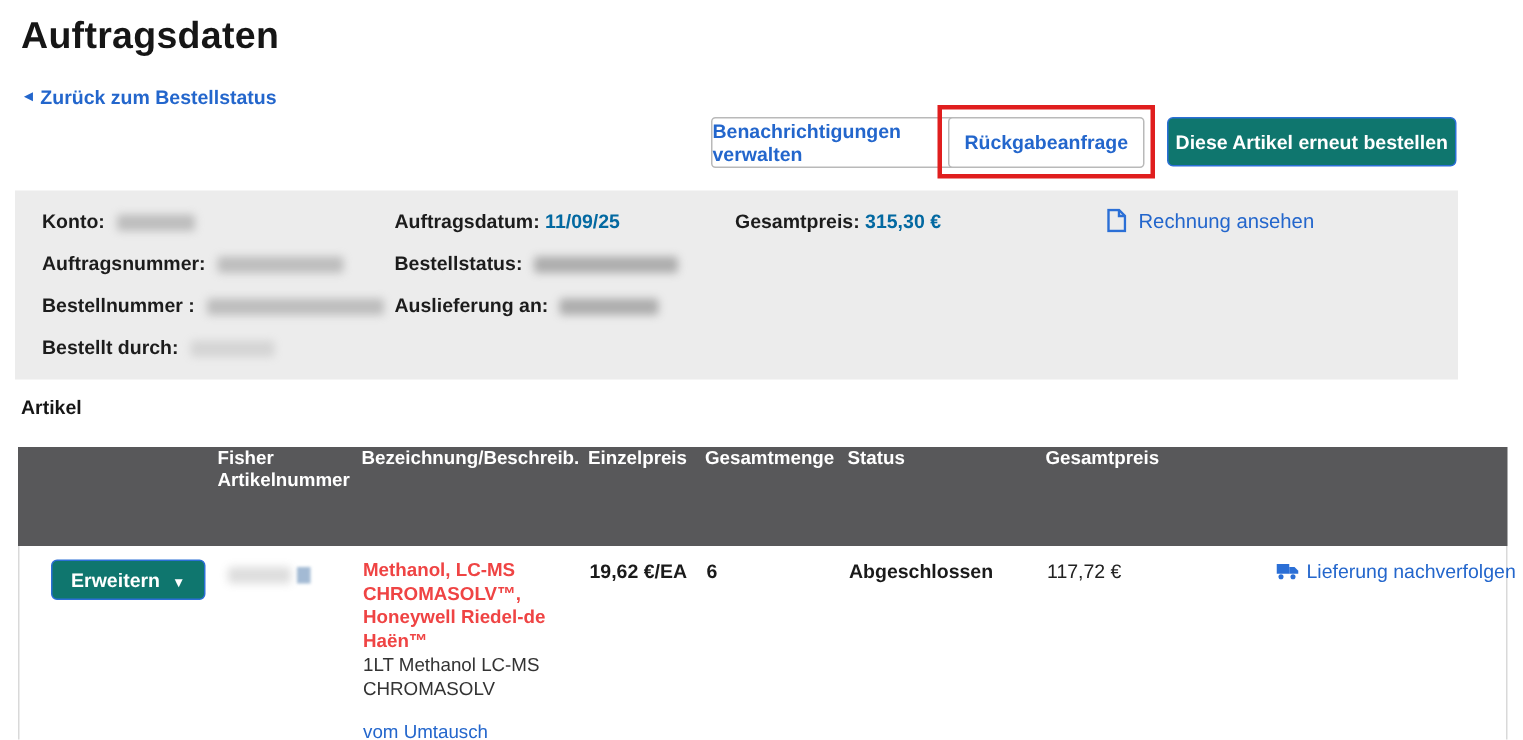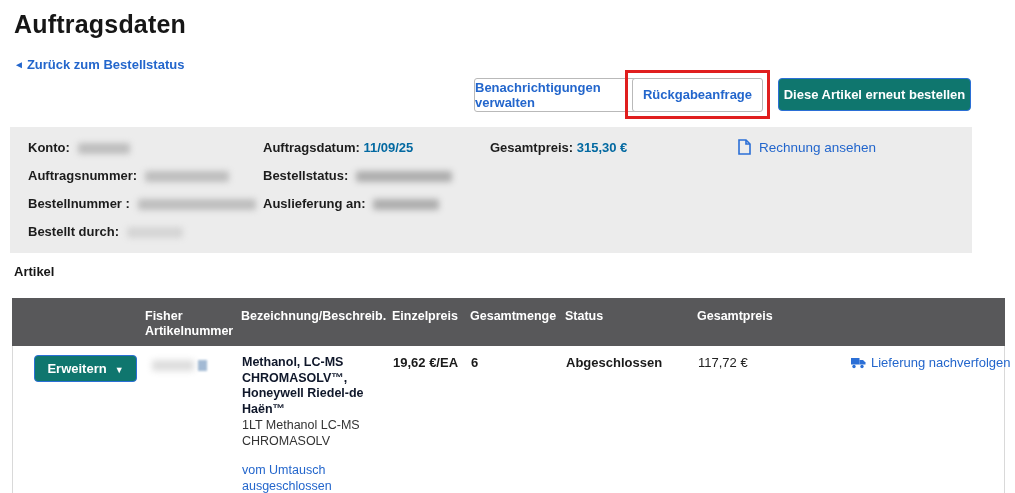--- a/index.html
+++ b/index.html
@@ -34,37 +34,37 @@
   .lbl { font-weight: bold; color: #1c1c1c; }
   .val { font-weight: bold; color: #0369a1; }
   .redacted { display: inline-block; height: 11px; border-radius: 2px; background: #8f8f8f; filter: blur(3px); opacity: 0.5; vertical-align: middle; margin-left: 4px; }
   .redacted.faint { opacity: 0.25; }
   .link { color: #2366cc; text-decoration: none; cursor: pointer; }
   .invoice-link { display: flex; align-items: center; gap: 8px; font-size: 13.5px; }
 
   
   .items-heading { left: 14px; top: 264px; font-size: 13px; font-weight: bold; color: #161616; }
   .items-table { left: 12px; top: 298px; width: 993px; }
-  .thead { display: flex; background: #58585a; color: #ffffff; height: 48px; align-items: flex-start; padding-top: 11px; }
+  .thead { display: flex; background: #58585a; color: #ffffff; height: 66px; align-items: flex-start; }
   .th { font-weight: bold; font-size: 12.5px; line-height: 15px; }
   .tbody-row { display: flex; background: #ffffff; border-left: 1px solid #d9d9d9; border-right: 1px solid #d9d9d9; border-bottom: 1px solid #e0e0e0; min-height: 139px; padding-top: 9px; align-items: flex-start; }
   .c1 { width: 133px; flex: none; }
   .c2 { width: 96px;  flex: none; }
   .c3 { width: 151px; flex: none; padding-right: 18px; }
   .c4 { width: 78px;  flex: none; }
   .c5 { width: 95px;  flex: none; }
   .c6 { width: 132px; flex: none; }
   .c7 { width: 113px; flex: none; }
   .c8 { flex: 1; padding-left: 40px; text-align: center; }
 
   .btn-expand { margin-left: 21px; width: 103px; height: 27px; gap: 8px; font-size: 13px; border-radius: 4px; }
   .expand-caret { font-size: 9px; position: relative; top: 1px; }
   .artnum-wrap { display: flex; align-items: center; gap: 4px; margin-top: 5px; }
   .artnum-icon { width: 9px; height: 11px; background: #7d9ec2; filter: blur(1px); opacity: .7; display: inline-block; }
-  .product-name { font-weight: bold; font-size: 12.5px; line-height: 15.5px; color: #0f172a; }
+  .product-name { font-weight: bold; font-size: 12.5px; line-height: 15.5px; color: #ef4444; }
   .product-desc { font-size: 12.5px; line-height: 15.5px; color: #333; margin-top: 1px; }
   .exclusion-link { display: inline-block; margin-top: 14px; font-size: 12.5px; line-height: 15.5px; }
   .cell-bold { font-weight: bold; font-size: 13px; }
   .cell-normal { font-size: 13px; color: #222; }
   .track-link { display: flex; align-items: flex-start; gap: 5px; font-size: 13px; white-space: nowrap; }
   .icon-svg { flex: none; }
 </style>
 </head>
 <body>
 

